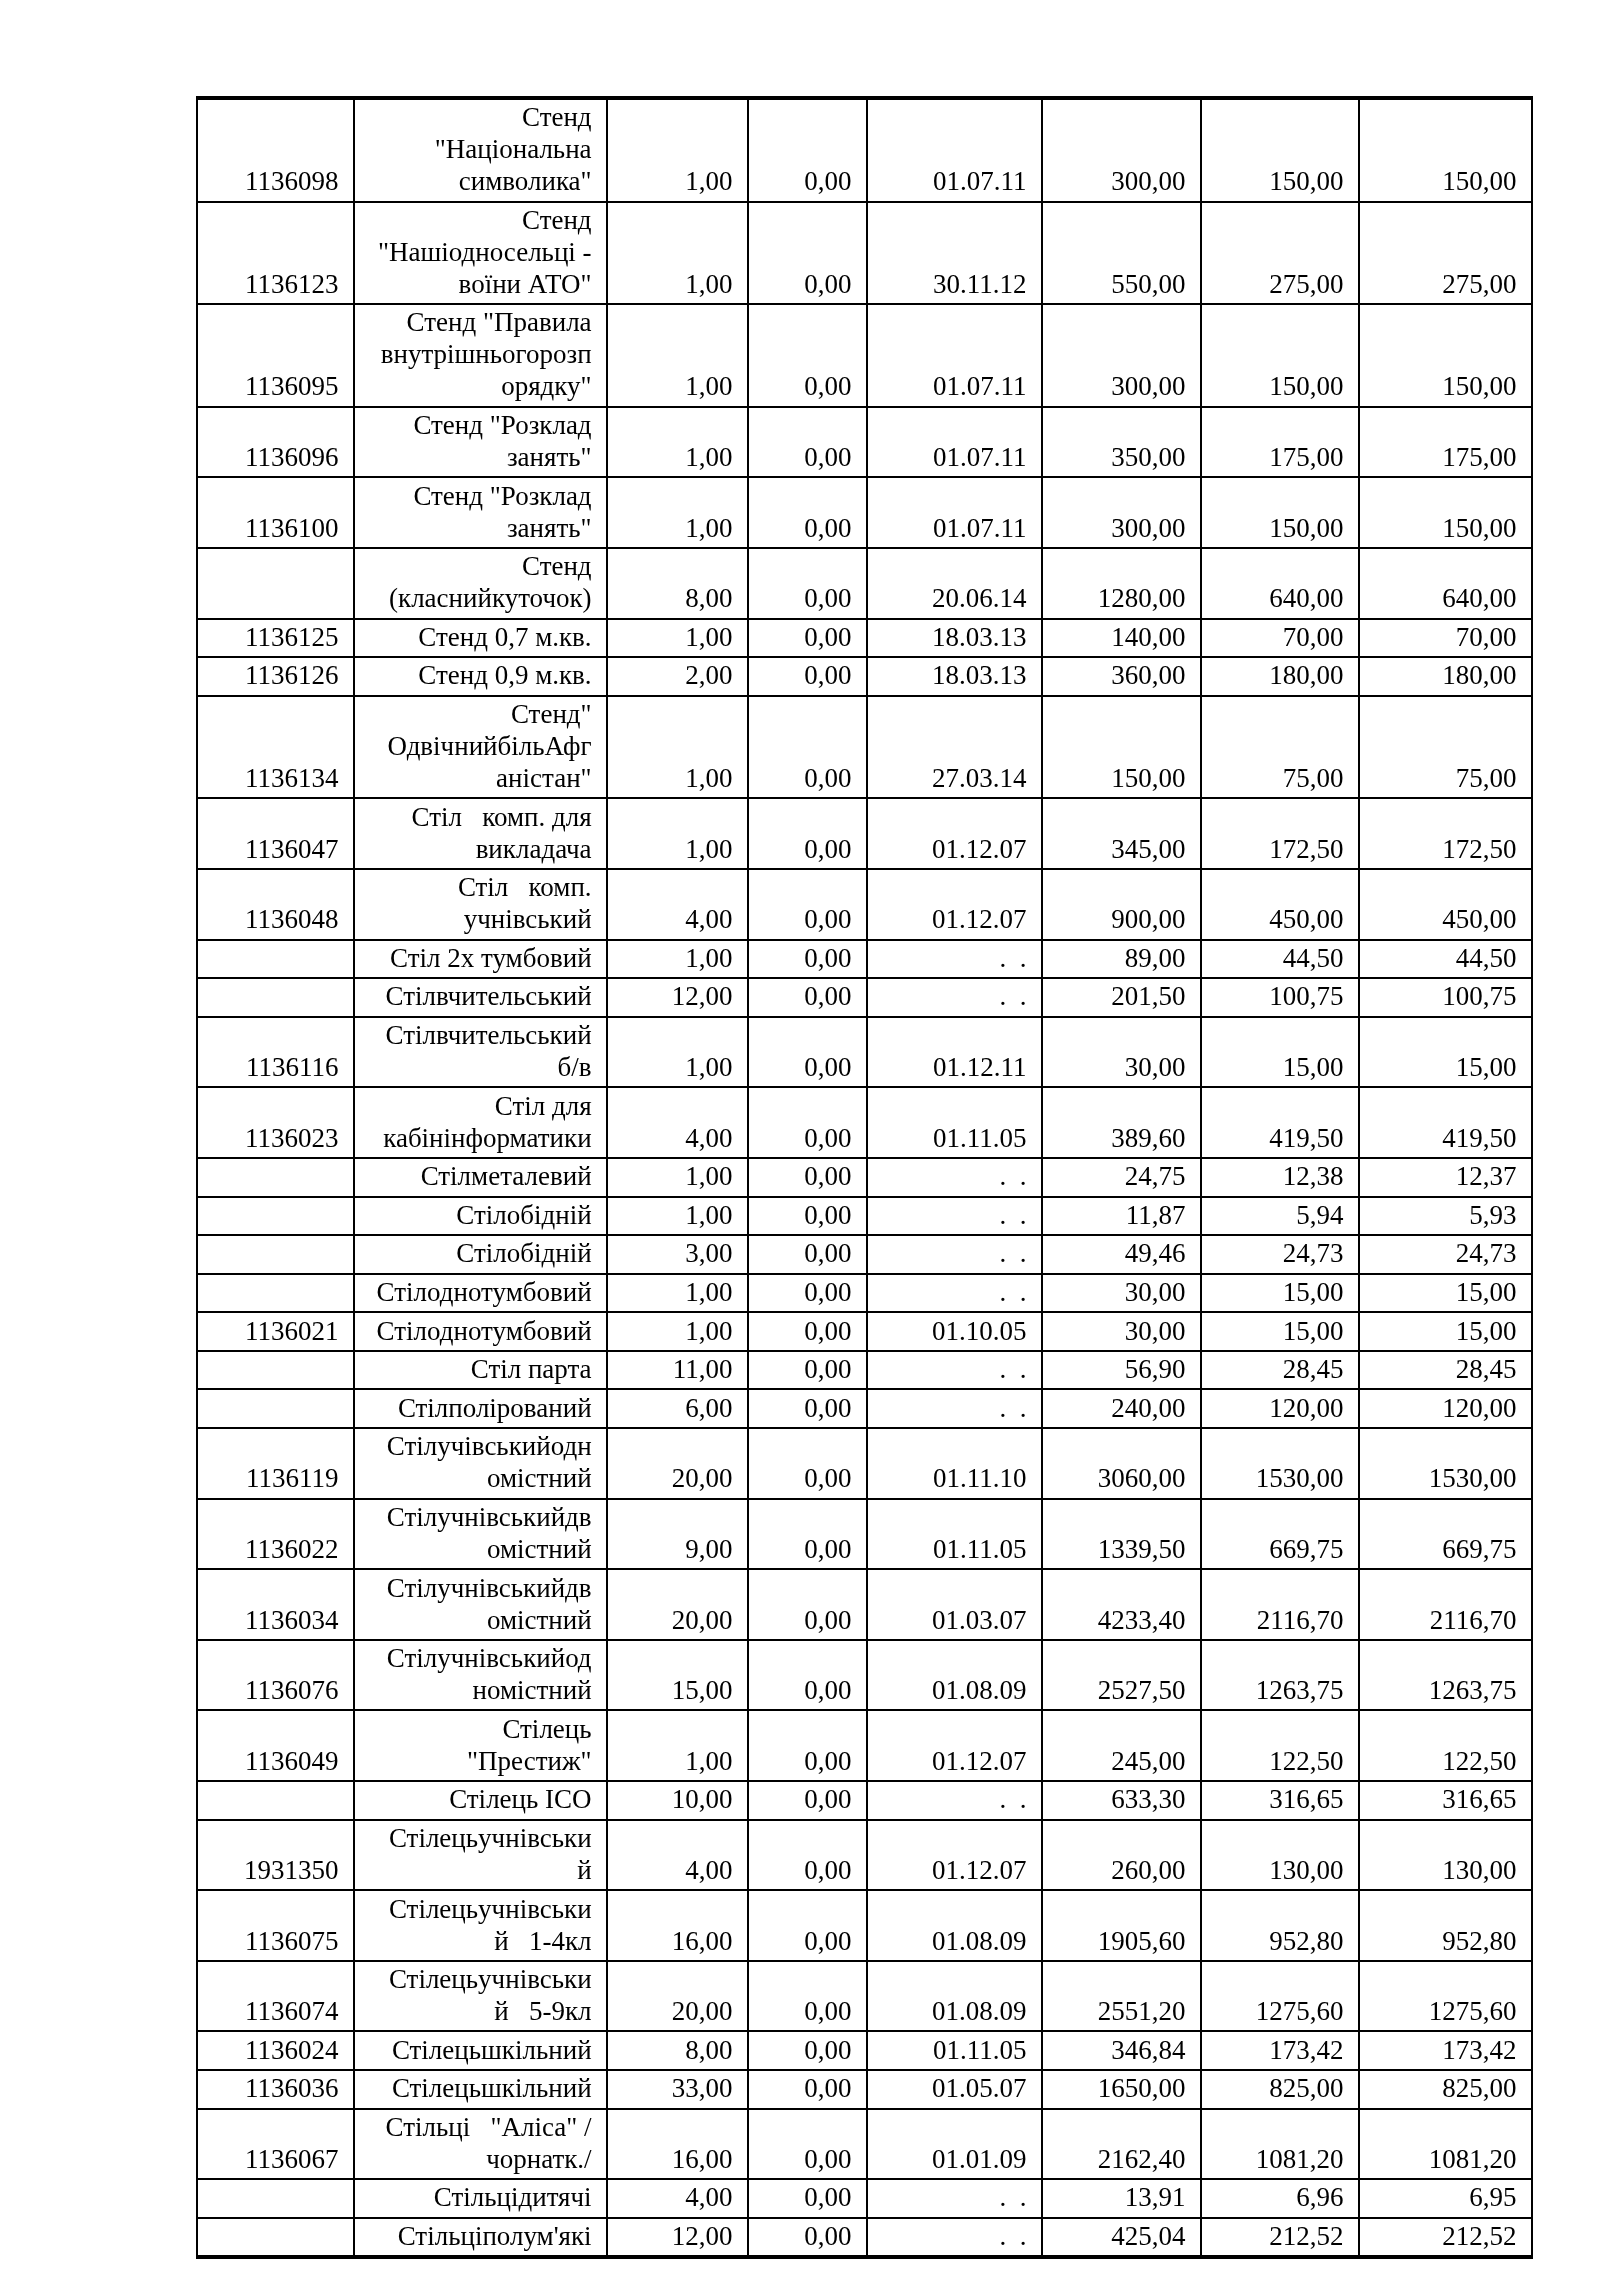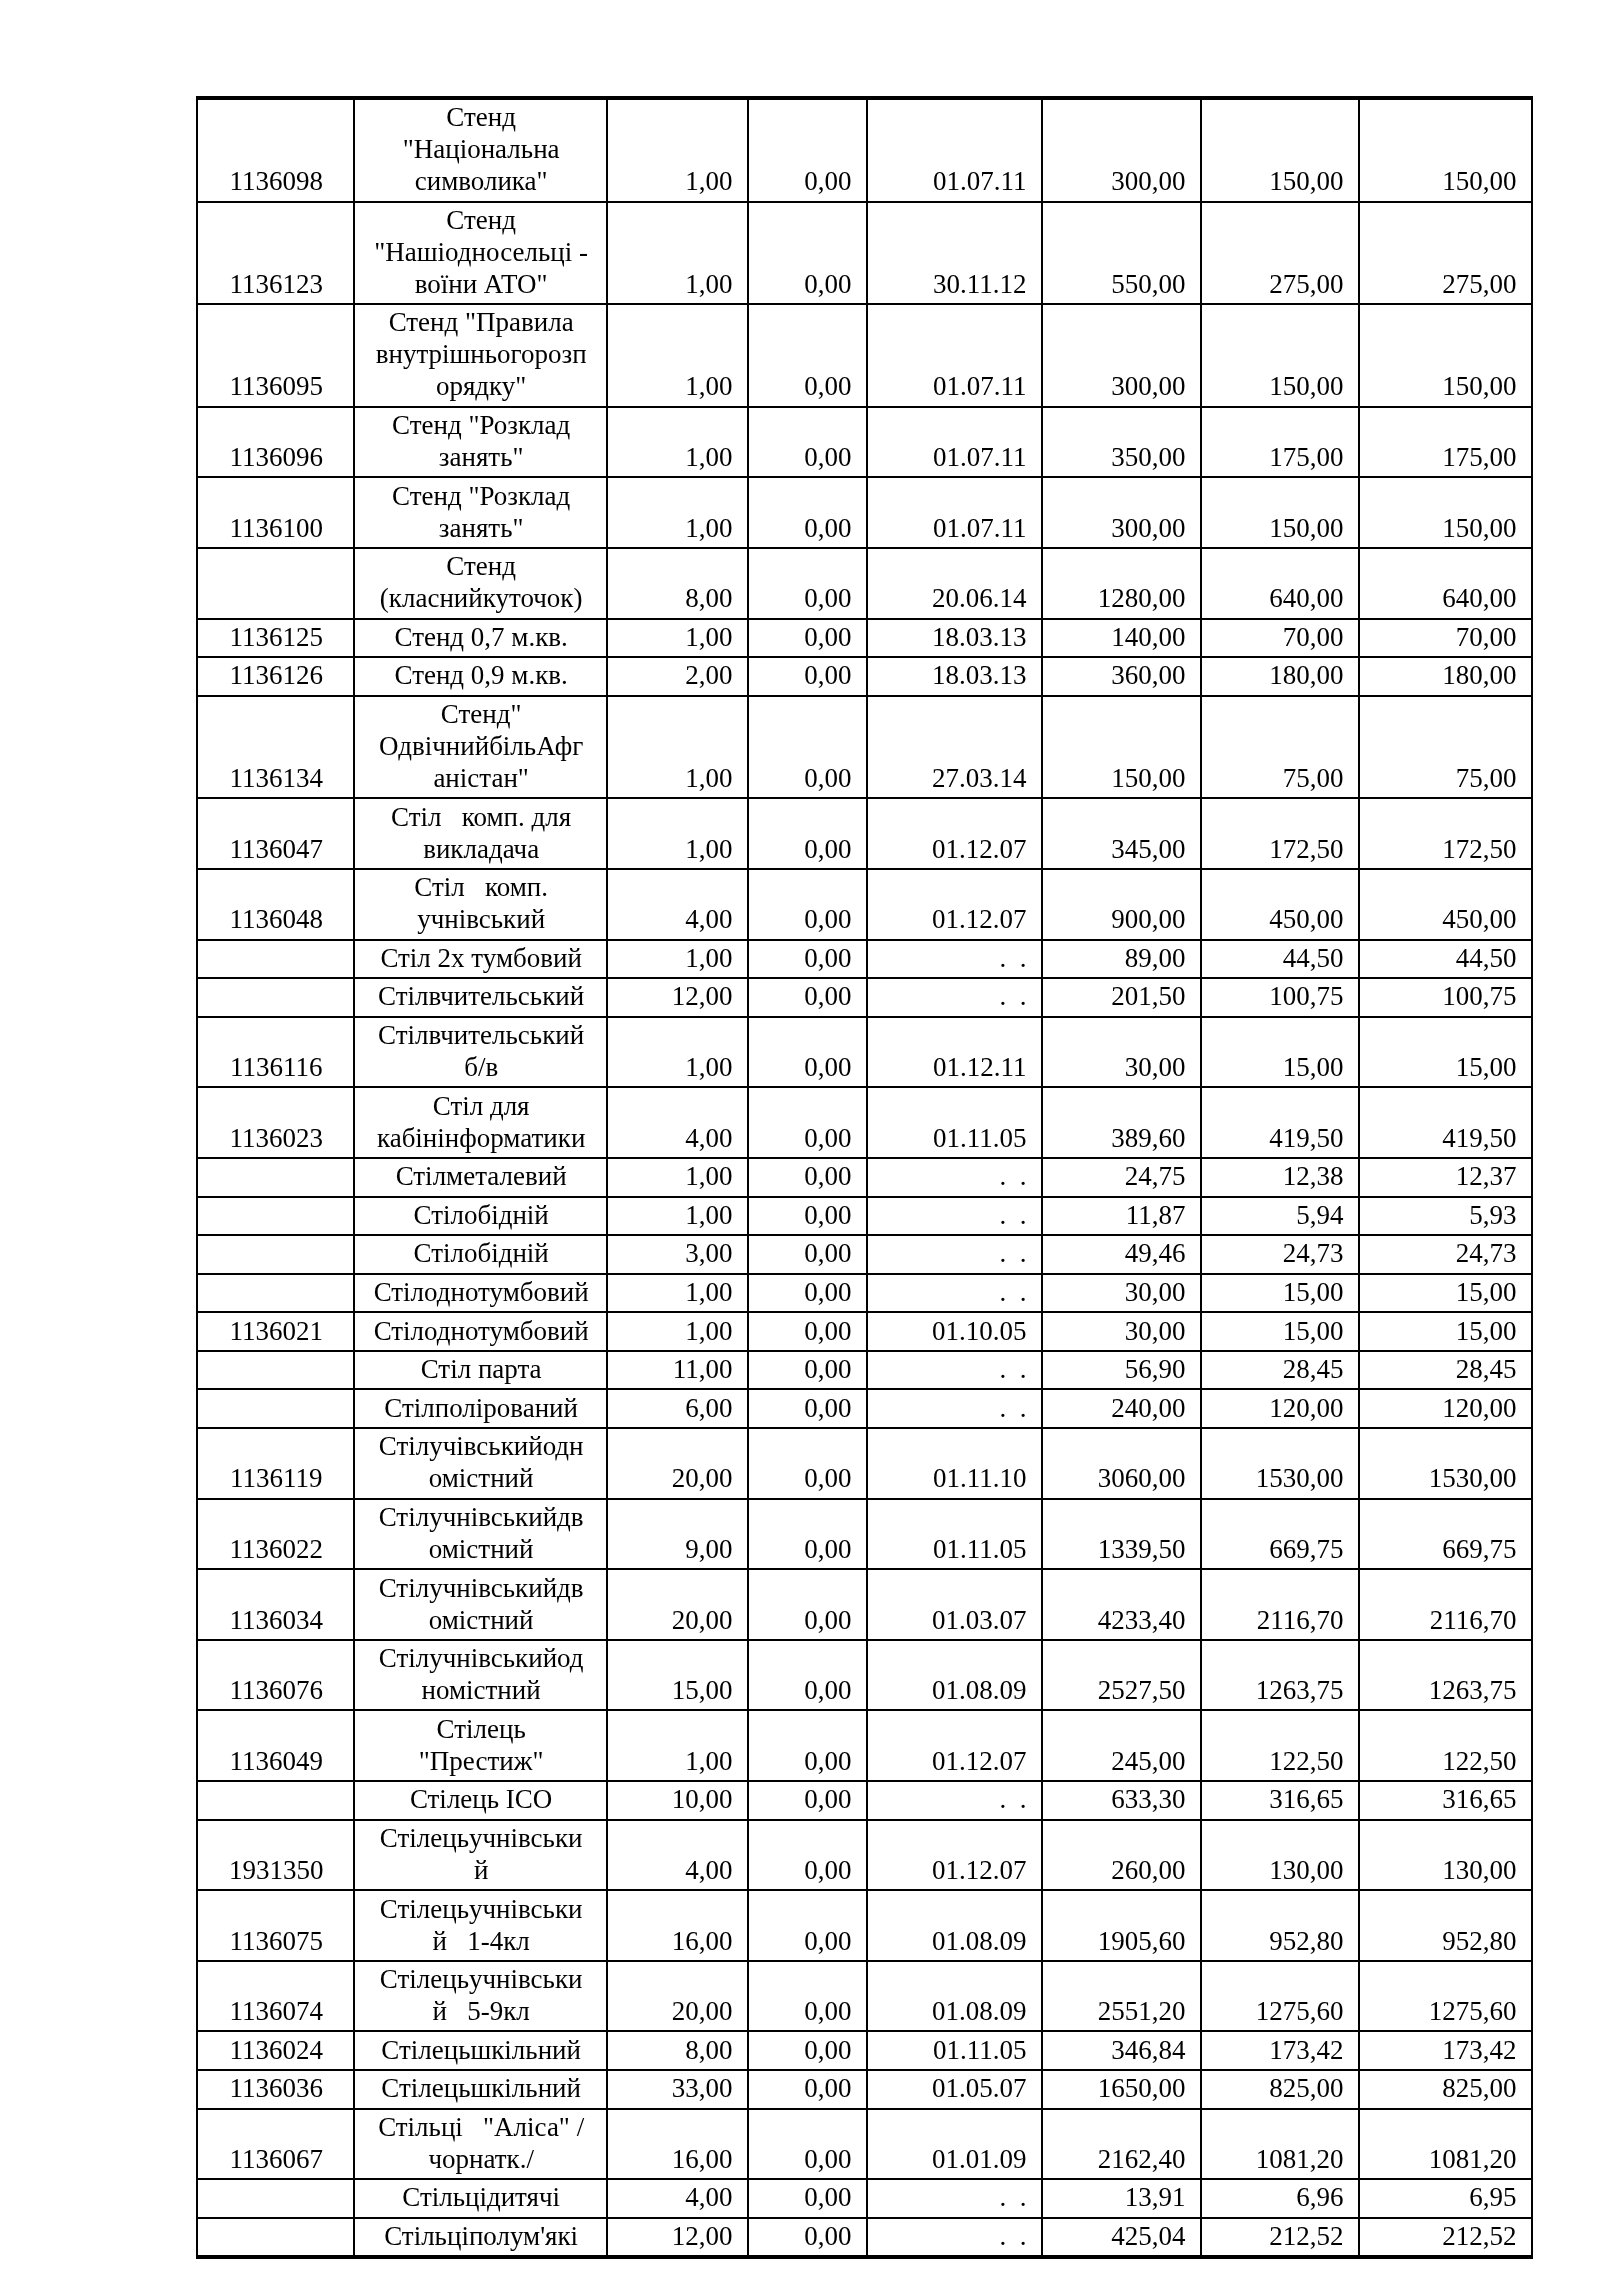--- a/index.html
+++ b/index.html
@@ -29,22 +29,22 @@
   table.inv td {
     border: 2.6px solid #000;
     vertical-align: bottom;
     font-size: 27px;
     line-height: 32px;
     padding: 1.3px 14.4px 3.3px 15.7px;
     white-space: pre-wrap;
     overflow-wrap: break-word;
     color: #000000;
   }
-  td.td-id   { text-align: center; }
-  td.td-name { text-align: center; }
+  td.td-id   { text-align: right; }
+  td.td-name { text-align: right; }
   td.td-num  { text-align: right; }
   col.c1 { width: 157px; }
   col.c2 { width: 253px; }
   col.c3 { width: 141px; }
   col.c4 { width: 119px; }
   col.c5 { width: 175px; }
   col.c6 { width: 159px; }
   col.c7 { width: 158px; }
   col.c8 { width: 173px; }
 </style>

